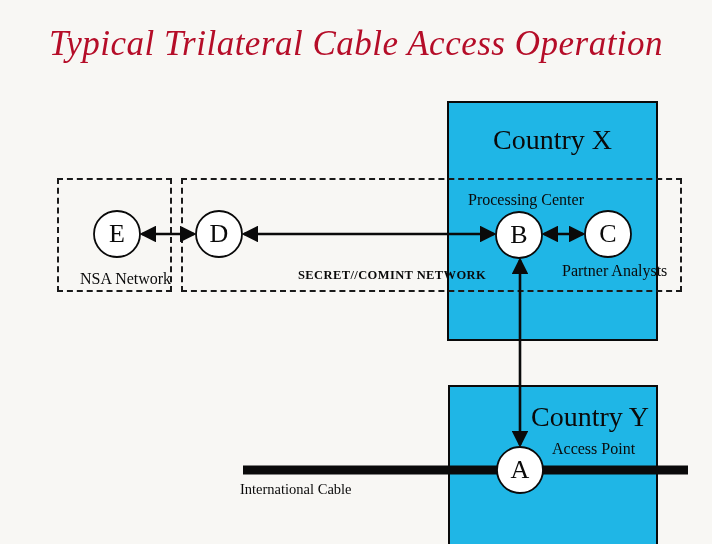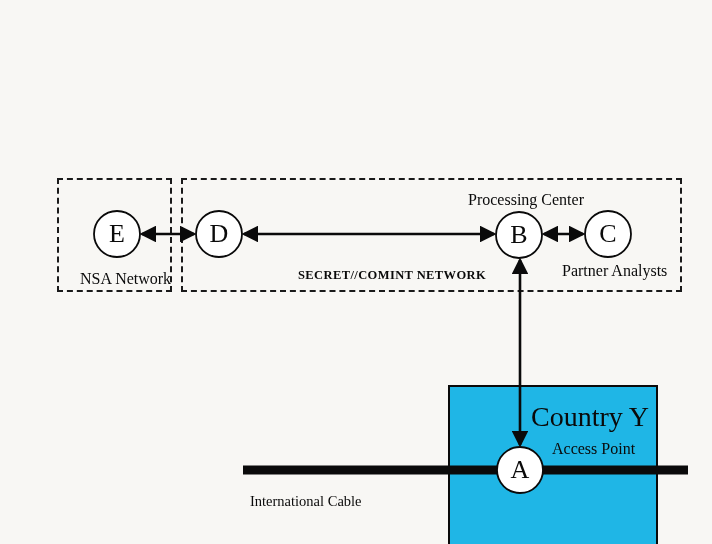--- a/index.html
+++ b/index.html
@@ -79,21 +79,25 @@
     letter-spacing:0.4px;
     margin-left:32px;
   }
   .cable-label{font-size:14.5px;}
 </style>
 </head>
 <body>
 
 <div class="stage">
 
+  <div class="slide-title">Typical Trilateral Cable Access Operation</div>
 
+  <div class="country-box box-x">
+    <div class="country-label x-label">Country X</div>
+  </div>
   <div class="country-box box-y">
     <div class="country-label y-label">Country Y</div>
   </div>
 
   <div class="dashed-box dash-nsa"></div>
   <div class="dashed-box dash-network"></div>
 
   <svg class="overlay" viewBox="0 0 712 544" xmlns="http://www.w3.org/2000/svg">
     <defs>
       <marker id="ah" viewBox="0 0 10 10" refX="8.5" refY="5" markerWidth="6.5" markerHeight="6.5" orient="auto-start-reverse">
@@ -122,15 +126,15 @@
   <div class="node-letter" style="left:196px;top:211px;">D</div>
   <div class="node-letter" style="left:496px;top:212px;">B</div>
   <div class="node-letter" style="left:585px;top:211px;">C</div>
   <div class="node-letter" style="left:497px;top:447px;">A</div>
 
   <div class="small-label" style="left:80px;top:270px;">NSA Network</div>
   <div class="small-label secret-label" style="left:266px;top:268px;">SECRET//COMINT NETWORK</div>
   <div class="small-label" style="left:468px;top:191px;">Processing Center</div>
   <div class="small-label" style="left:562px;top:262px;">Partner Analysts</div>
   <div class="small-label" style="left:552px;top:440px;">Access Point</div>
-  <div class="small-label cable-label" style="left:250px;top:481px;margin-top:12px;">International Cable</div>
+  <div class="small-label cable-label" style="left:240px;top:481px;">International Cable</div>
 
 </div>
 
 </body></html>

